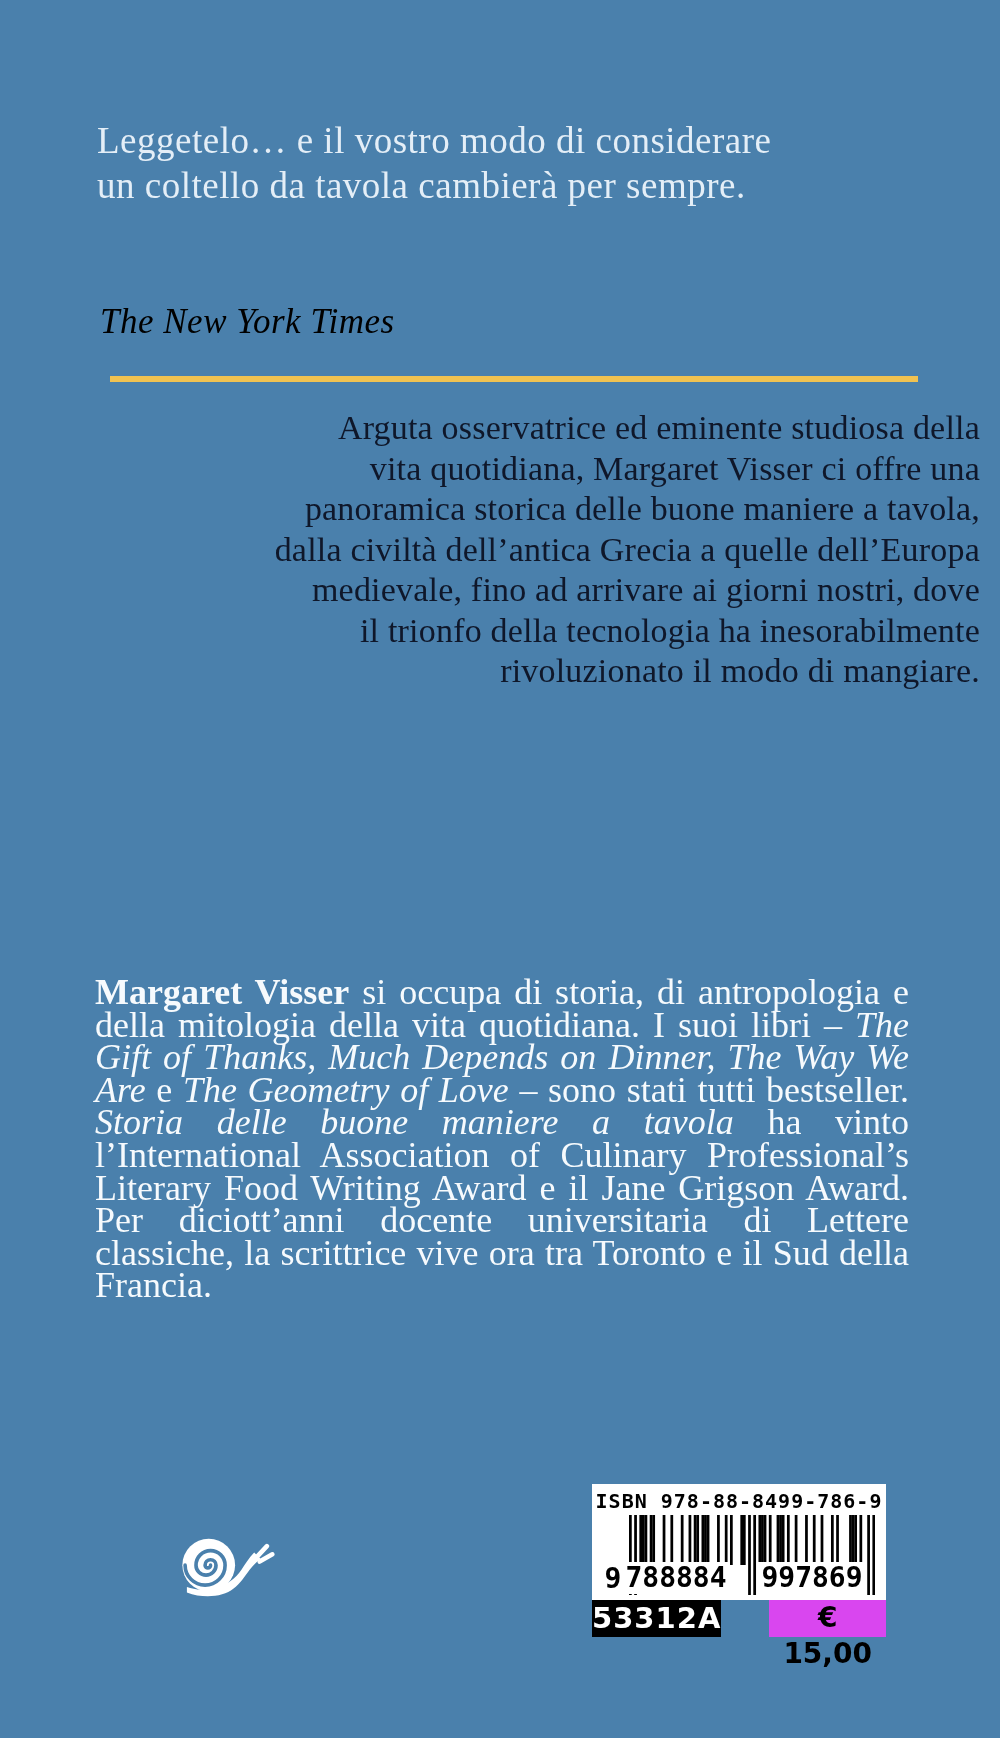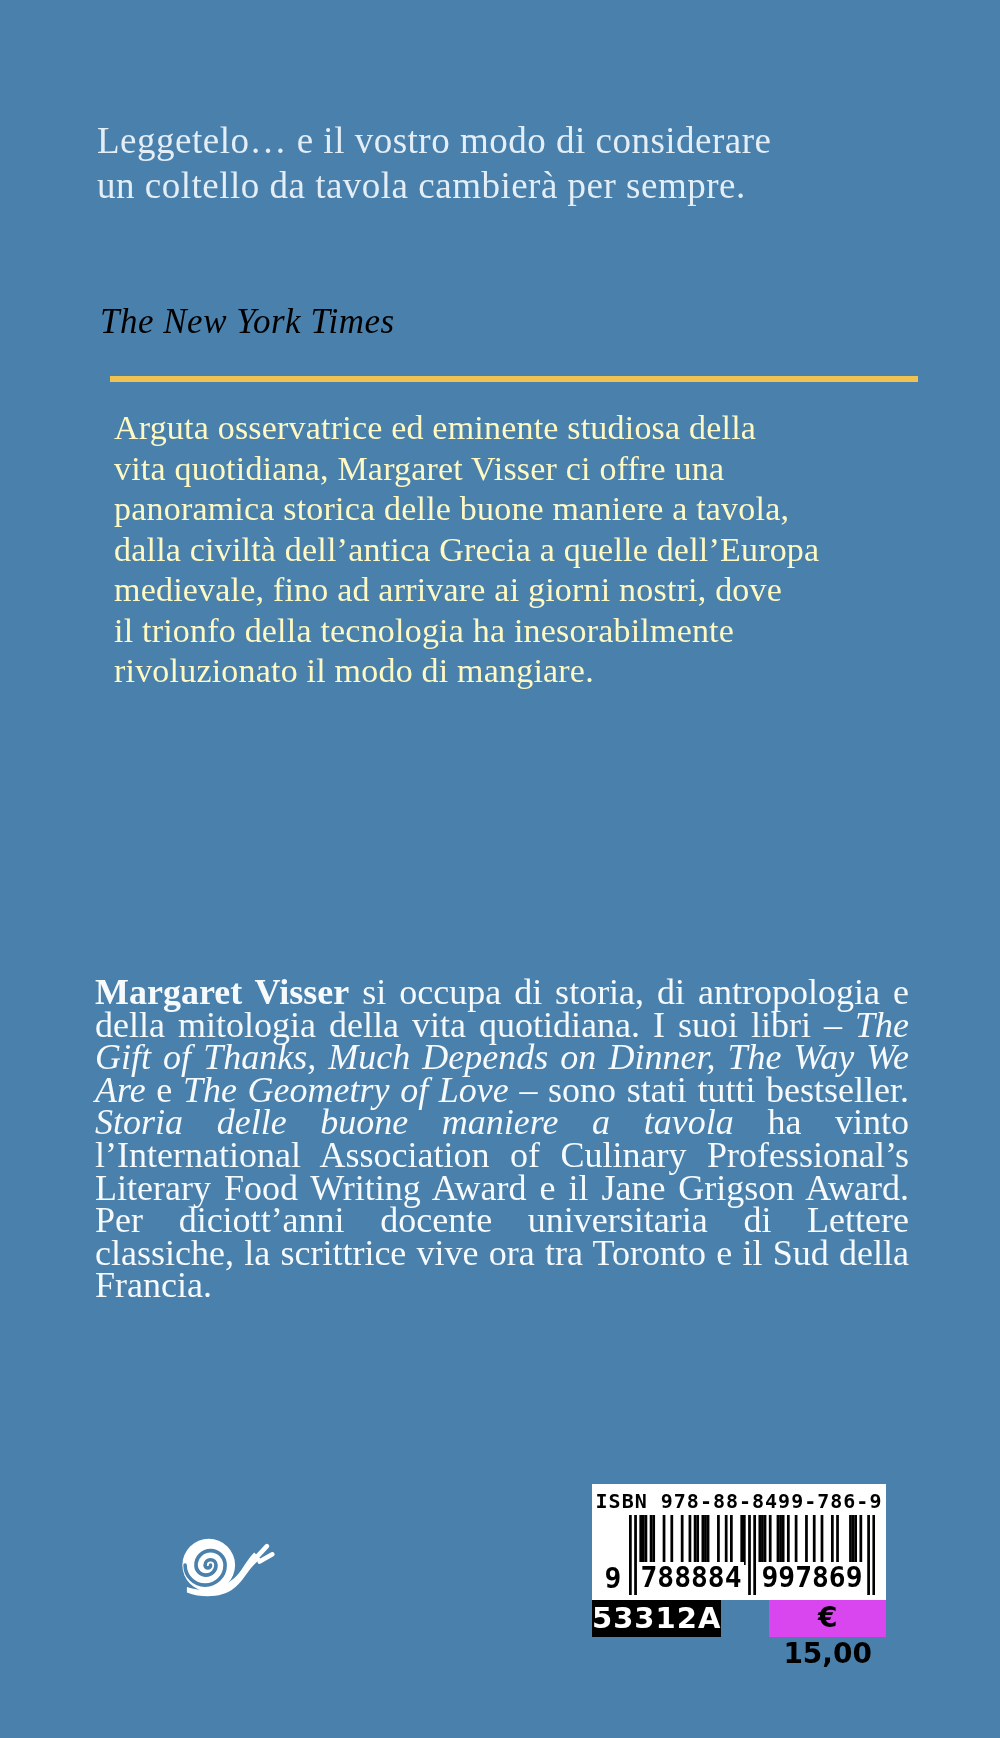--- a/index.html
+++ b/index.html
@@ -24,23 +24,23 @@
   }
 
   
   .gold-rule{
     position:absolute;left:110px;top:376px;width:808px;height:6px;
     background:#F0C251;
   }
 
   
   .synopsis{
-    position:absolute;left:114px;top:408px;width:880px;
-    color:#fef9c3;font-size:34px;line-height:40.5px;
-    letter-spacing:0.2px;font-weight:400;
+    position:absolute;left:100px;top:408px;width:880px;
+    color:#0f172a;font-size:34px;line-height:40.5px;
+    letter-spacing:0.2px;font-weight:400;text-align:right;
   }
 
   
   .bio{
     position:absolute;left:95px;top:976px;width:814px;
     color:#F6FAFD;font-size:36px;line-height:32.6px;
     text-align:justify;
   }
   .bio .seg-bold{font-weight:bold;}
   .bio .seg-italic{font-style:italic;}
@@ -71,21 +71,21 @@
   .bars svg{display:block;}
   .bars rect{fill:#000;}
   .ean-digit-prefix{
     position:absolute;left:6px;top:78px;width:30px;
     color:#000;font-size:28px;font-weight:bold;text-align:center;
   }
   .ean-group{
     position:absolute;top:78px;height:32px;background:#fff;
     color:#000;font-size:28px;font-weight:bold;text-align:center;line-height:32px;
   }
-  .ean-group.left{left:46px;width:106px;}
+  .ean-group.left{left:31px;width:106px;}
   .ean-group.right{left:166px;width:108px;text-align:center;}
   .barcode-lower{
     position:absolute;left:0;top:116px;width:294px;height:37px;display:flex;
     font-family:"DejaVu Sans", sans-serif;
     gap:48px;
   }
   .code-badge{
     width:147px;height:37px;background:#000;color:#fff;
     font-size:29px;font-weight:bold;text-align:center;line-height:36px;
     letter-spacing:1px;

